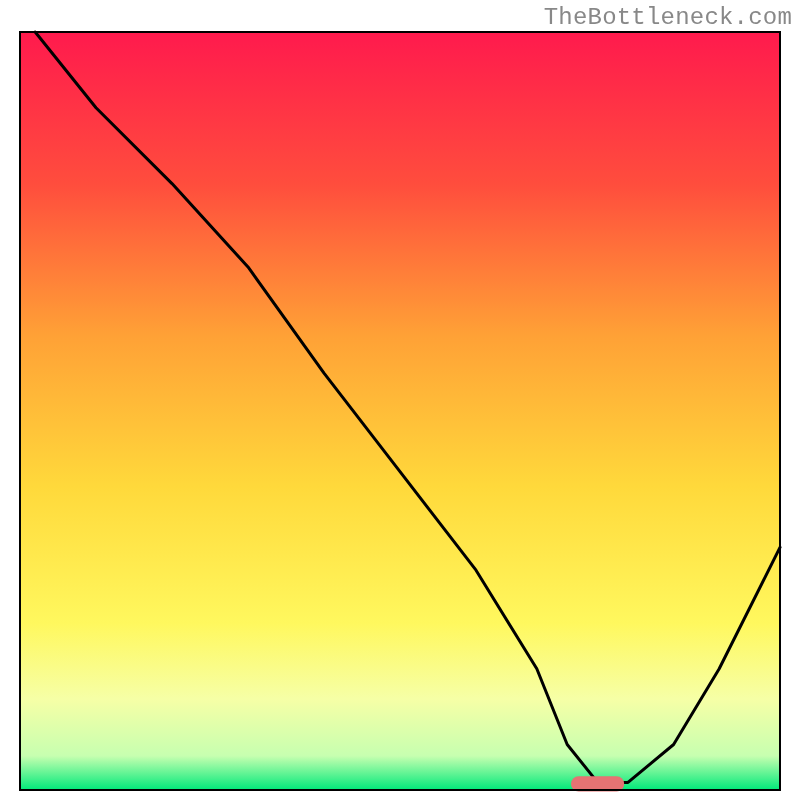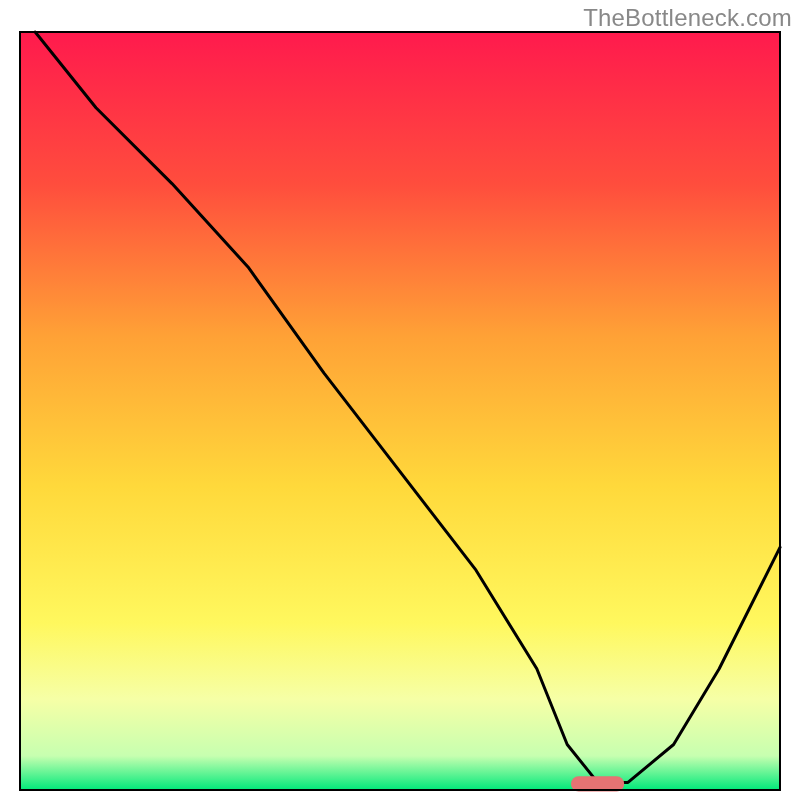--- a/index.html
+++ b/index.html
@@ -12,21 +12,21 @@
   }
   .chart-wrap {
     position: relative;
     width: 800px;
     height: 800px;
   }
   .watermark {
     position: absolute;
     top: 4px;
     right: 8px;
-    font-family: Liberation Sans, sans-serif;
+    font-family: Liberation Mono, monospace;
     font-size: 24px;
     font-weight: 500;
     color: #888888;
     letter-spacing: 0.2px;
   }
   svg {
     display: block;
   }
 </style>
 </head>

